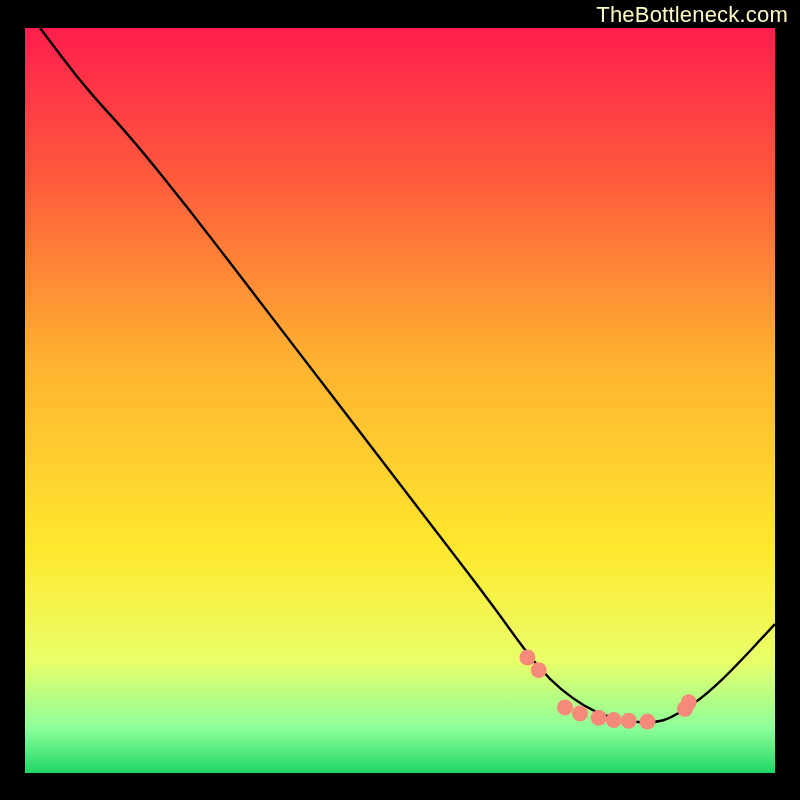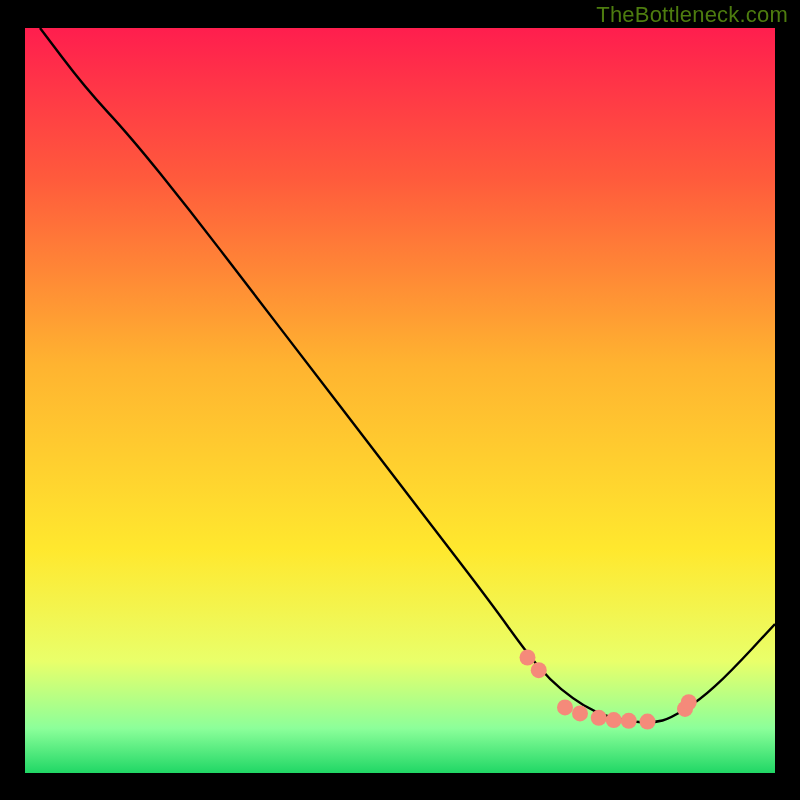--- a/index.html
+++ b/index.html
@@ -9,21 +9,21 @@
     background: #000;
     position: relative;
     font-family: Arial, Helvetica, sans-serif;
     overflow: hidden;
   }
   .watermark {
     position: absolute;
     top: 2px;
     right: 12px;
     font-size: 22px;
-    color: #4d7c0f;
+    color: #fef9c3;
     font-weight: 500;
     letter-spacing: 0.2px;
   }
   .plot {
     position: absolute;
     left: 25px;
     top: 28px;
     width: 750px;
     height: 745px;
   }

